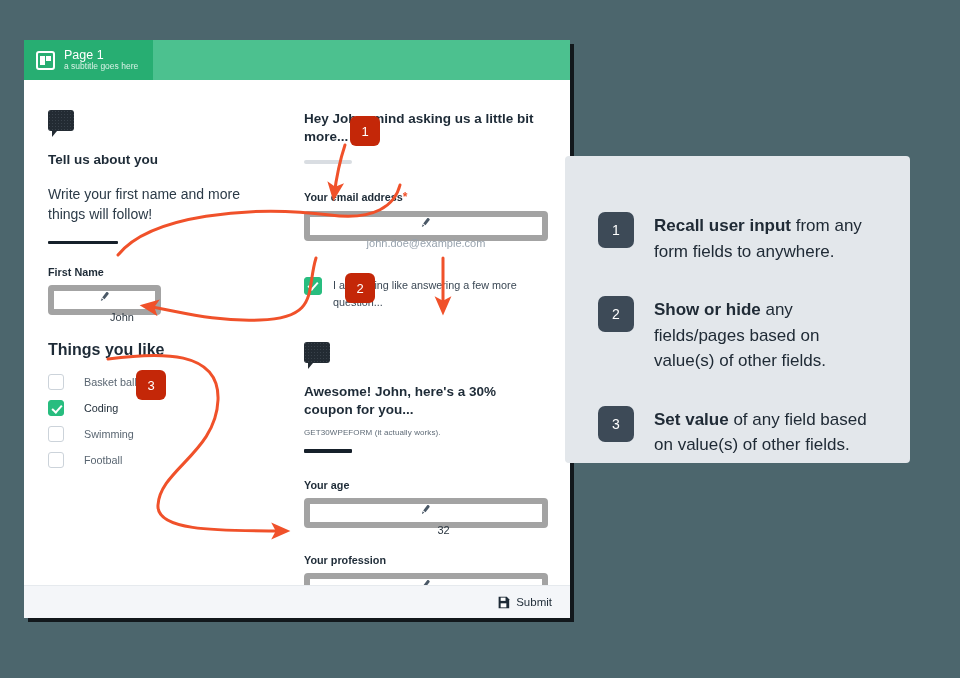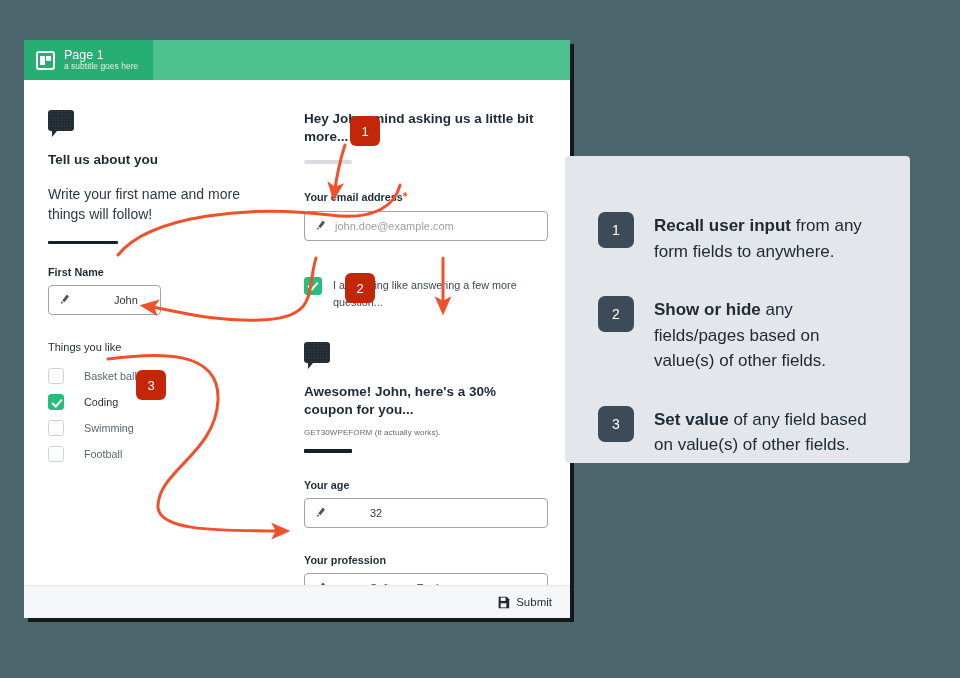--- a/index.html
+++ b/index.html
@@ -84,36 +84,36 @@
   }
   .rule { width: 70px; height: 3px; background: #16202a; margin-top: 17px; border-radius: 1px; }
   .rule-light { width: 48px; height: 4px; background: #d9dde2; margin-top: 14px; border-radius: 2px; }
   .rule-dark-sm { width: 48px; height: 4px; background: #16202a; margin-top: 12px; border-radius: 1px; }
 
   .field-label {
     font-size: 10.8px; font-weight: bold; color: #1e2b37; margin-bottom: 7px;
   }
   .req { color: #f0512a; font-size: 12px; }
   .input {
-    height: 30px; border: 1px solid #a3a3a3; border-radius: 4px;
+    height: 30px; border: 6px solid #a3a3a3; border-radius: 4px;
     background: #fff; display: flex; align-items: center;
-    padding: 0 10px; gap: 8px;
+    padding: 0 10px; gap: 8px; flex-direction: column;
   }
   .pen {
     flex: 0 0 auto; width: 12px; height: 12px; position: relative;
     transform: rotate(0deg);
   }
   .pen svg { display:block; }
   .input-val { font-size: 11px; color: #2c3742; margin-left: 35px; }
   .input-ph { font-size: 11px; color: #97a2ad; }
 
   .name-row { display: flex; gap: 18px; margin-top: 22px; }
   .name-col { width: 113px; }
 
-  .sec-label { font-size: 11px; font-weight: normal; color: #1e2b37; margin-top: 26px; }
+  .sec-label { font-size: 16px; font-weight: bold; color: #1e2b37; margin-top: 26px; }
   .cb-list { margin-top: 10px; }
   .cb-row { display: flex; align-items: center; gap: 20px; height: 26px; }
   .cb {
     width: 16px; height: 16px; border-radius: 3px;
     border: 1px solid #ccd3da; background: #fff; flex: 0 0 auto;
     position: relative;
   }
   .cb.on { background: #28bd7f; border-color: #28bd7f; }
   .cb.on::after {
     content: ""; position: absolute; left: 4.5px; top: 2px;

